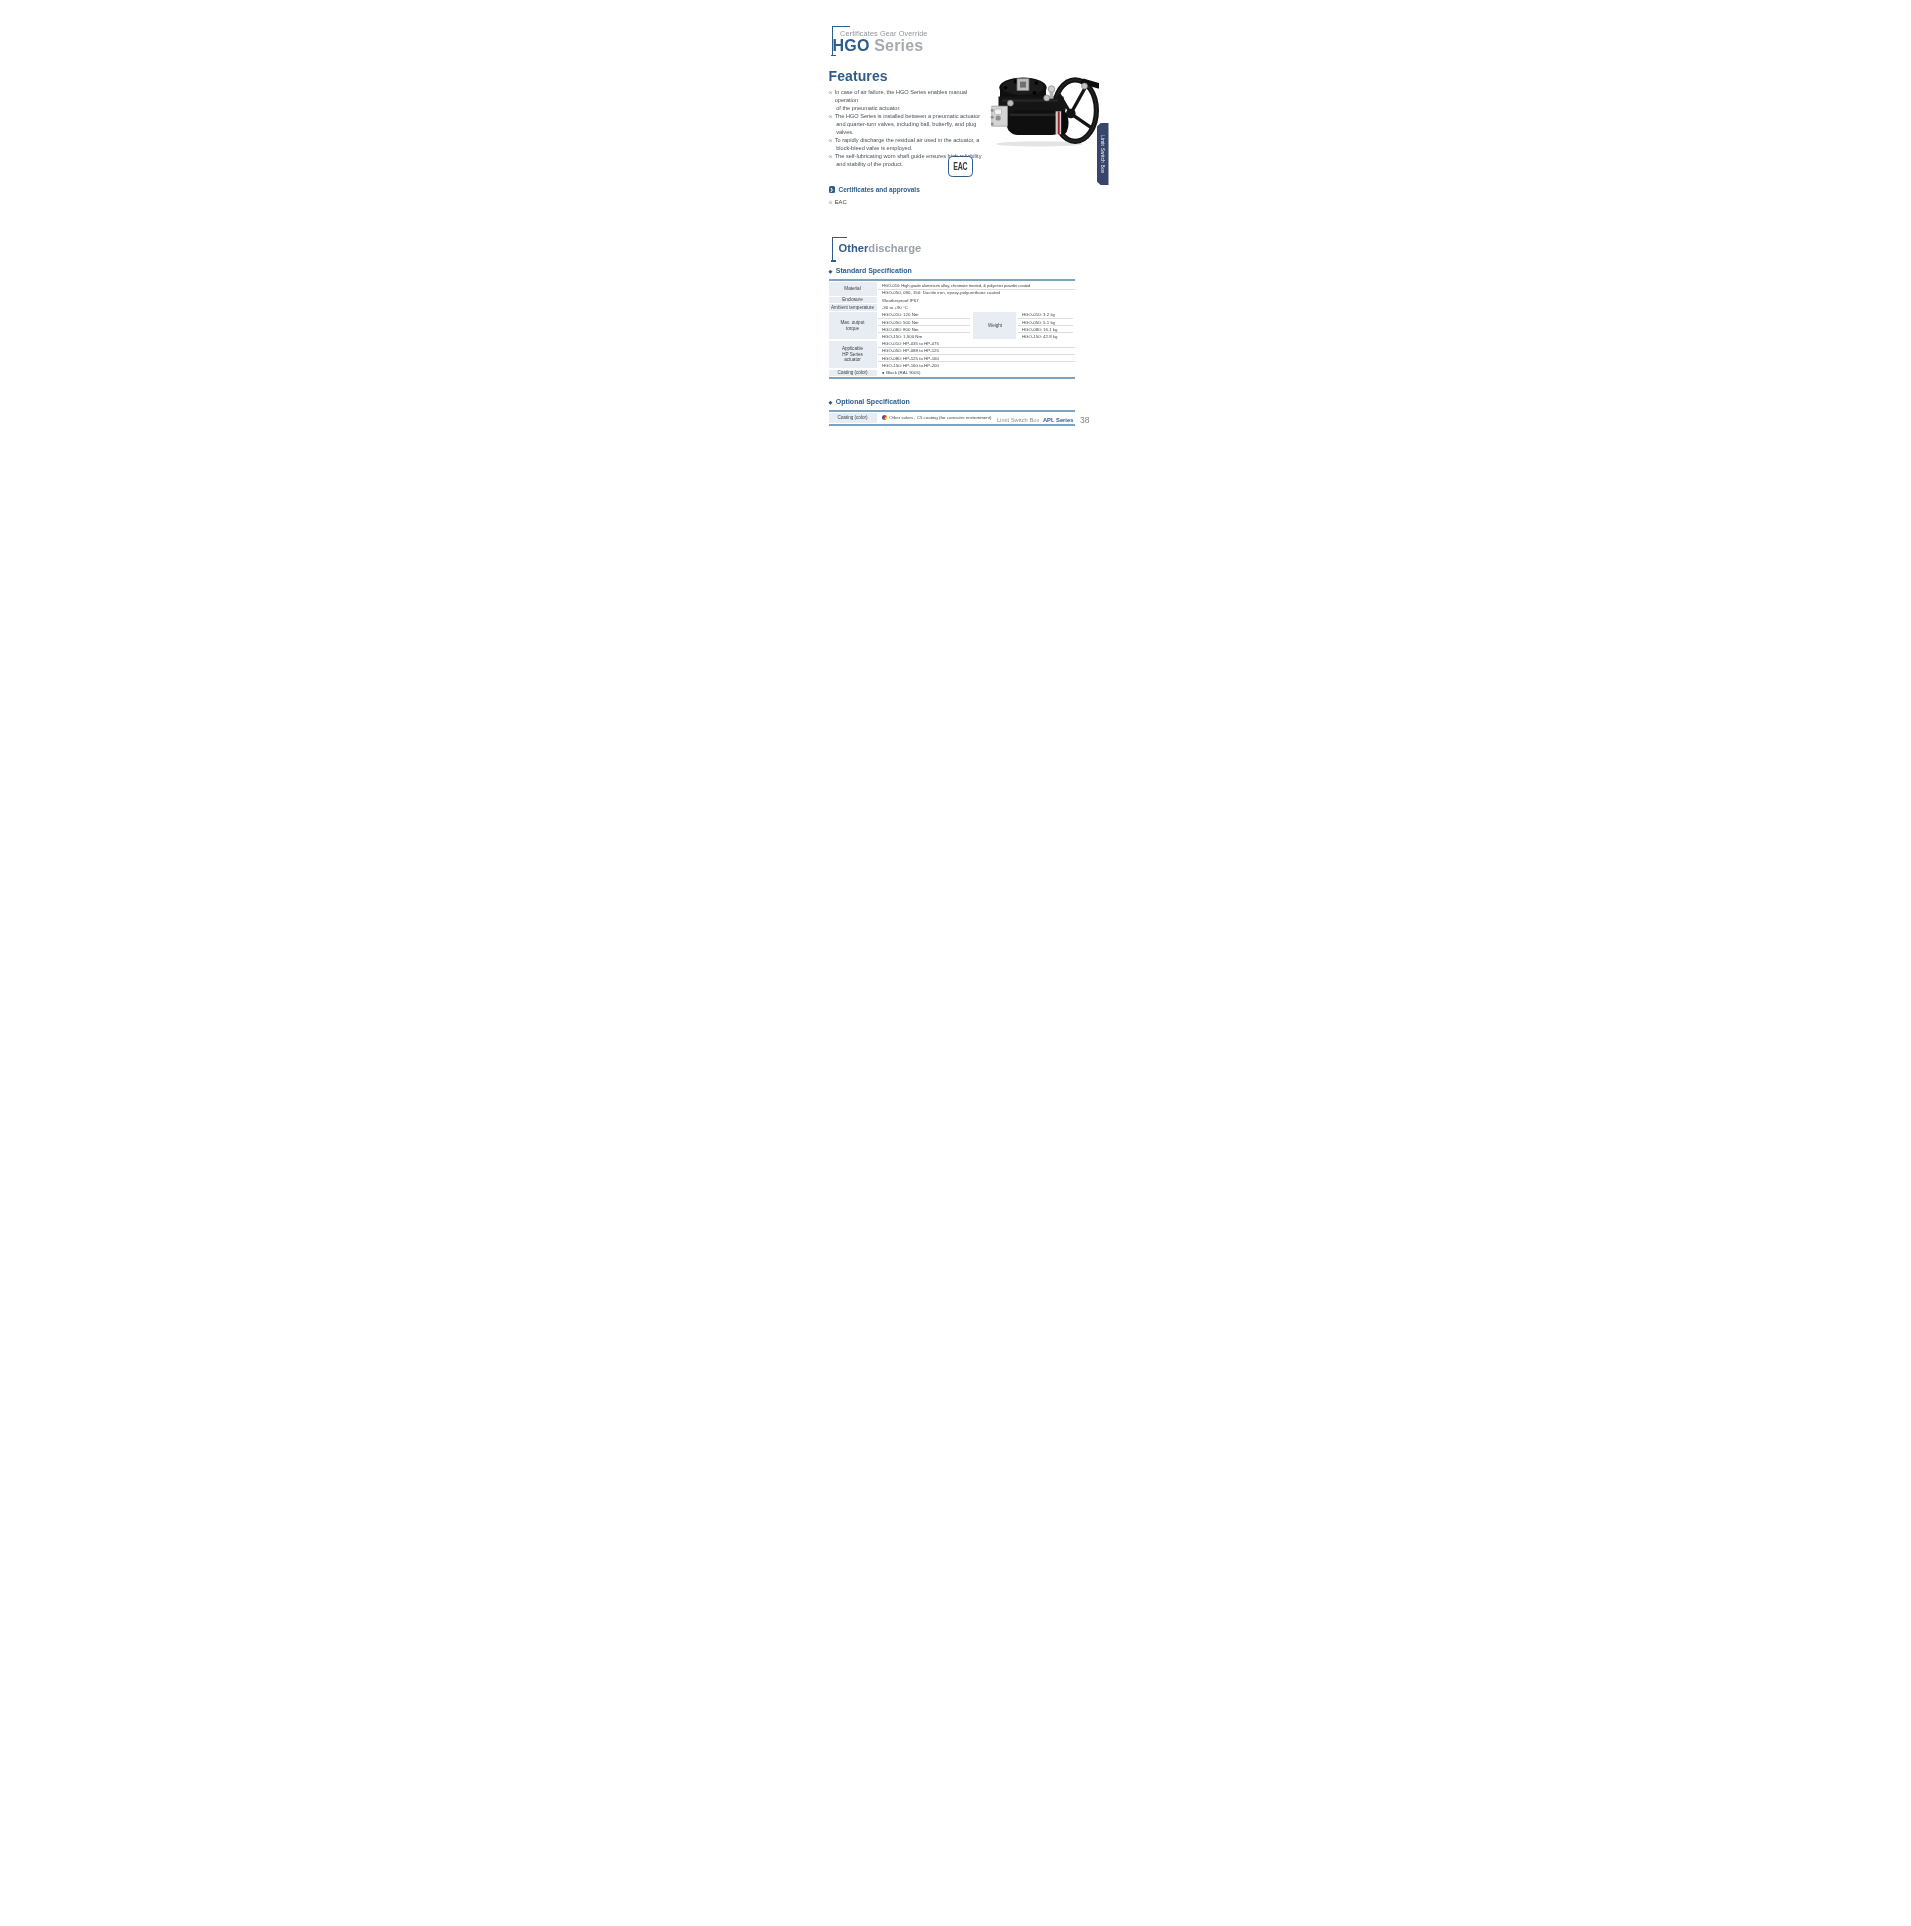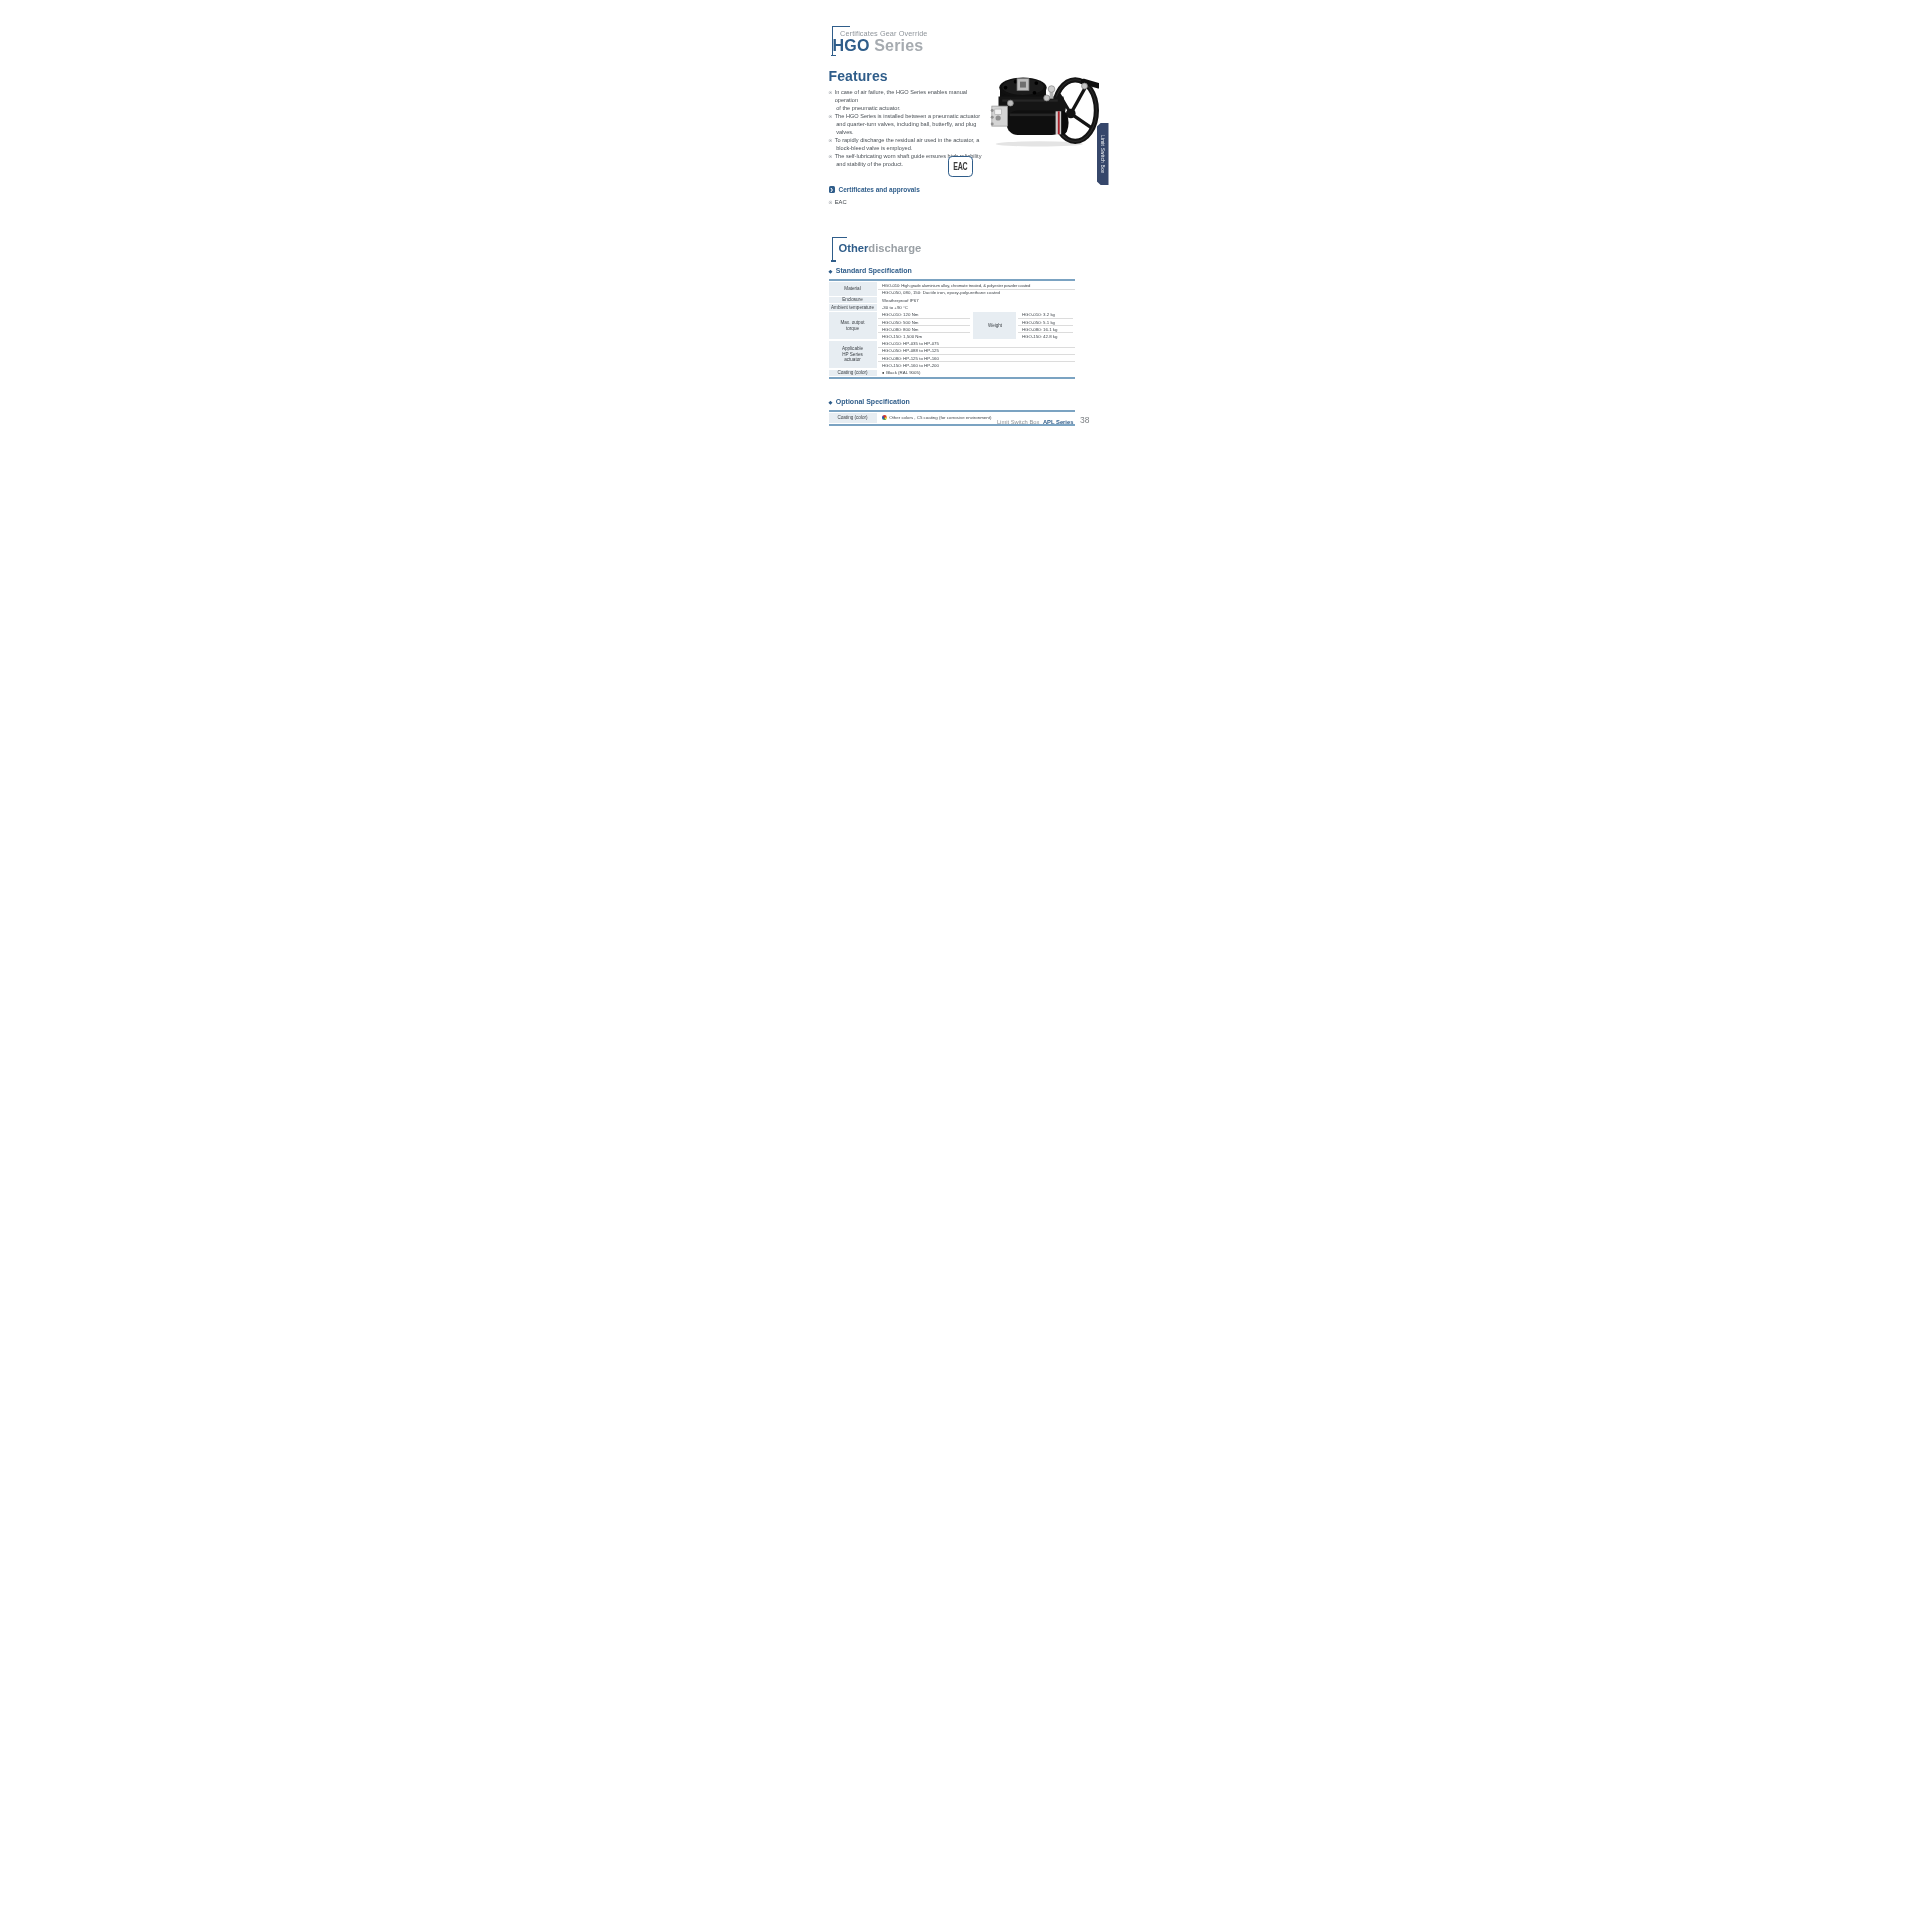--- a/index.html
+++ b/index.html
@@ -71,21 +71,21 @@
   .vrow.squeeze{font-size:4.2px;letter-spacing:-0.1px;}
   .dot{font-size:3.9px;margin-right:1.9px;color:#111;}
   .w144{width:55px;flex:none;} .w112{width:43px;flex:none;} .w240{width:92px;flex:none;}
 
   
   .opt-row{height:9.2px;}
   .multicolor{width:5px;height:5px;border-radius:50%;margin-right:2.3px;flex:none;
     background:conic-gradient(#d23b2f 0 14%, #e9a13b 14% 28%, #f2d93c 28% 42%, #4d9a45 42% 58%, #2c63a8 58% 78%, #6a3f93 78% 90%, #d23b2f 90% 100%);}
 
   
-  .footer{position:absolute;left:0;top:415px;width:287px;display:flex;justify-content:flex-end;align-items:flex-end;gap:3.5px;}
+  .footer{position:absolute;left:0;top:415px;width:287px;display:flex;justify-content:flex-end;align-items:center;gap:3.5px;}
   .f-gray{font-size:5.8px;color:#8e9296;}
   .f-blue{font-size:5.8px;font-weight:bold;color:#2f5d8a;}
   .f-page{font-size:8.5px;color:#7d8185;margin-left:3.1px;}
 </style>
 </head>
 <body>
 
 <div id="page">
 
   <div class="title-block">

